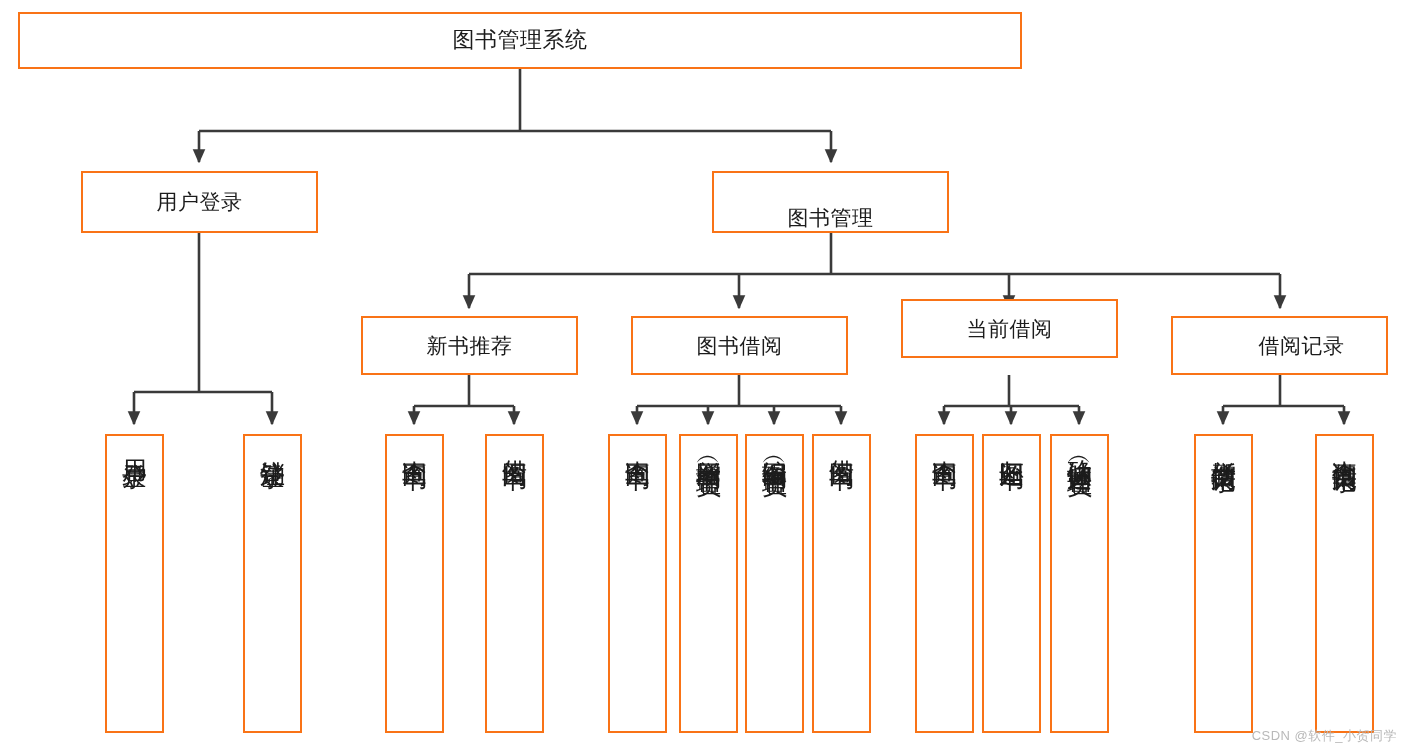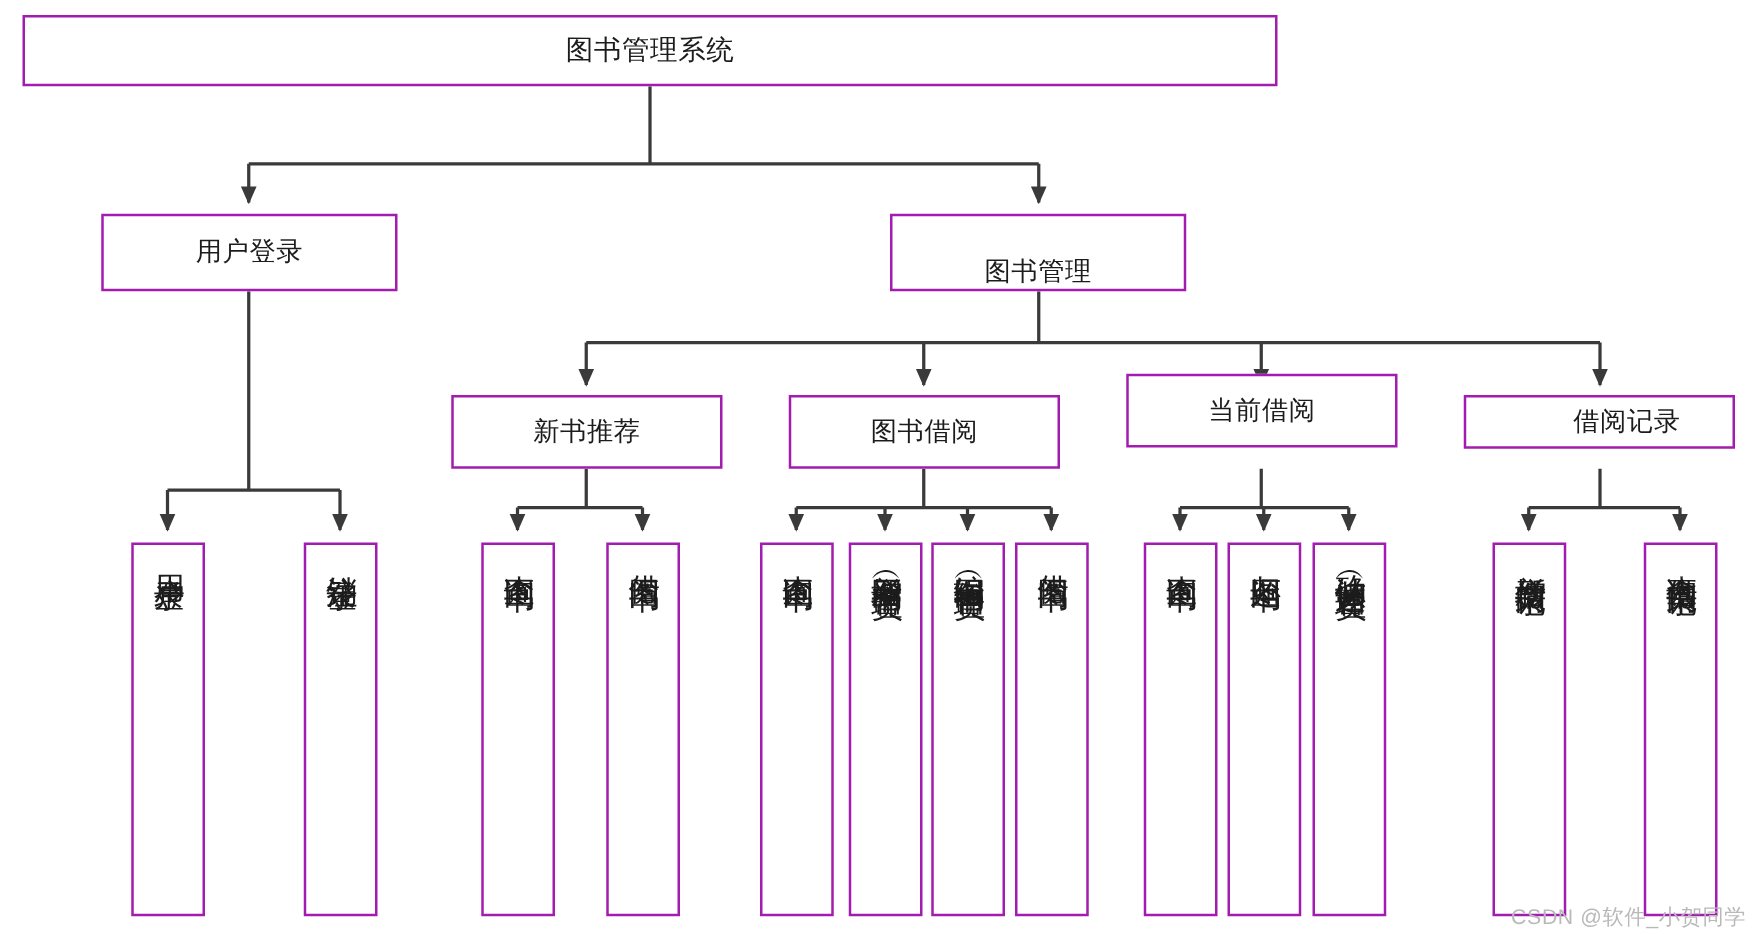--- a/index.html
+++ b/index.html
@@ -20,21 +20,21 @@
   #edges {
     position: absolute;
     left: 0;
     top: 0;
     width: 1405px;
     height: 747px;
   }
   .node {
     position: absolute;
     box-sizing: border-box;
-    border: 2px solid #a21caf;
+    border: 2px solid #f97316;
     background: #ffffff;
     display: flex;
     align-items: center;
     justify-content: center;
     color: #1c1c1c;
   }
   .node .label {
     display: block;
     text-align: center;
     line-height: 1.22;
@@ -58,21 +58,21 @@
     text-orientation: upright;
     font-size: 25px;
     line-height: 1;
     letter-spacing: 2px;
     white-space: nowrap;
   }
   #watermark {
     position: absolute;
     right: 8px;
     bottom: 2px;
-    font-size: 17px;
+    font-size: 13px;
     color: #b9b9b9;
     white-space: nowrap;
     pointer-events: none;
     letter-spacing: 0.5px;
   }
 </style>
 </head>
 <body>
 
 <div id="canvas">
@@ -140,21 +140,21 @@
 
   <div class="node horiz" style="left:361px; top:316px; width:217px; height:59px;">
     <span class="label">新书推荐</span>
   </div>
   <div class="node horiz" style="left:631px; top:316px; width:217px; height:59px;">
     <span class="label">图书借阅</span>
   </div>
   <div class="node horiz" style="left:901px; top:299px; width:217px; height:59px;">
     <span class="label">当前借阅</span>
   </div>
-  <div class="node horiz" style="left:1171px; top:316px; width:217px; height:43px;padding-left:44px;">
+  <div class="node horiz" style="left:1171px; top:316px; width:217px; height:59px;padding-left:44px;">
     <span class="label">借阅记录</span>
   </div>
 
   <div class="node vert" style="left:105px; top:434px; width:59px; height:299px;">
     <span class="label">用户登录</span>
   </div>
   <div class="node vert" style="left:243px; top:434px; width:59px; height:299px;">
     <span class="label">注销登录</span>
   </div>
 

